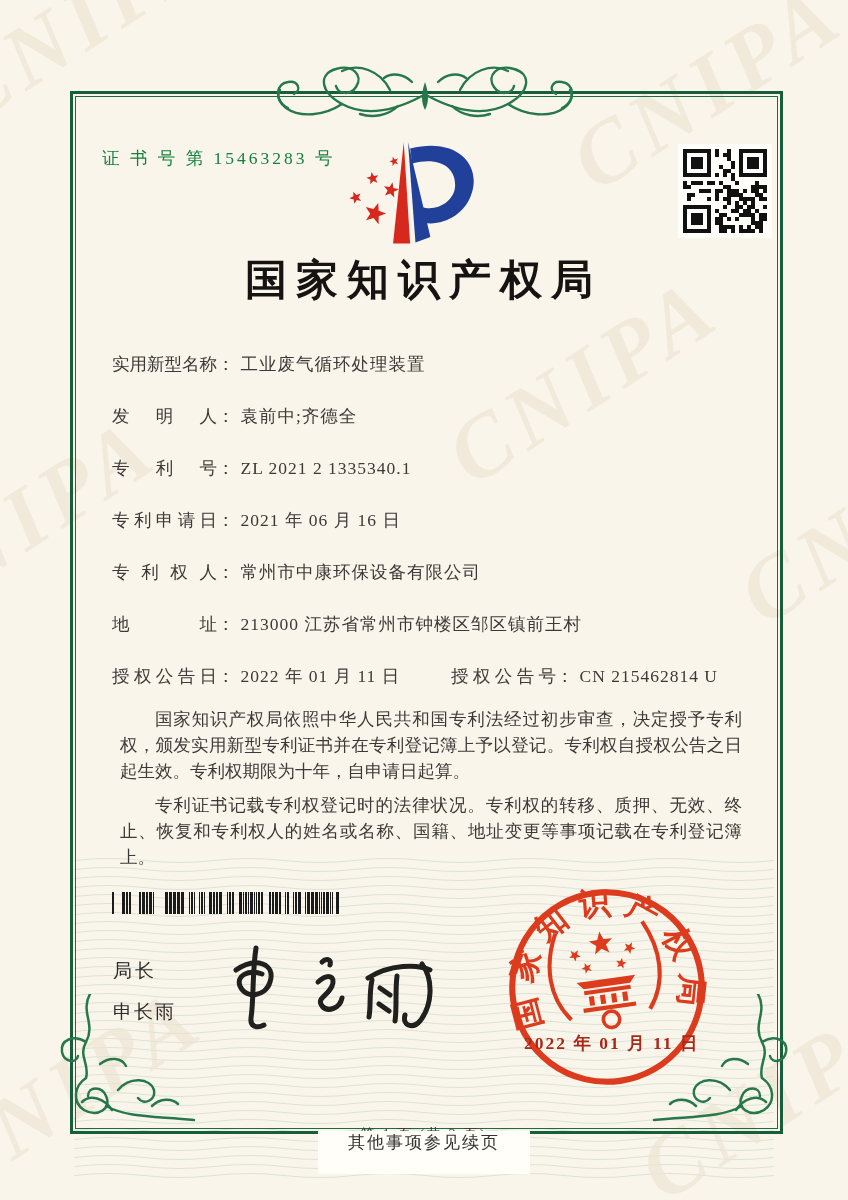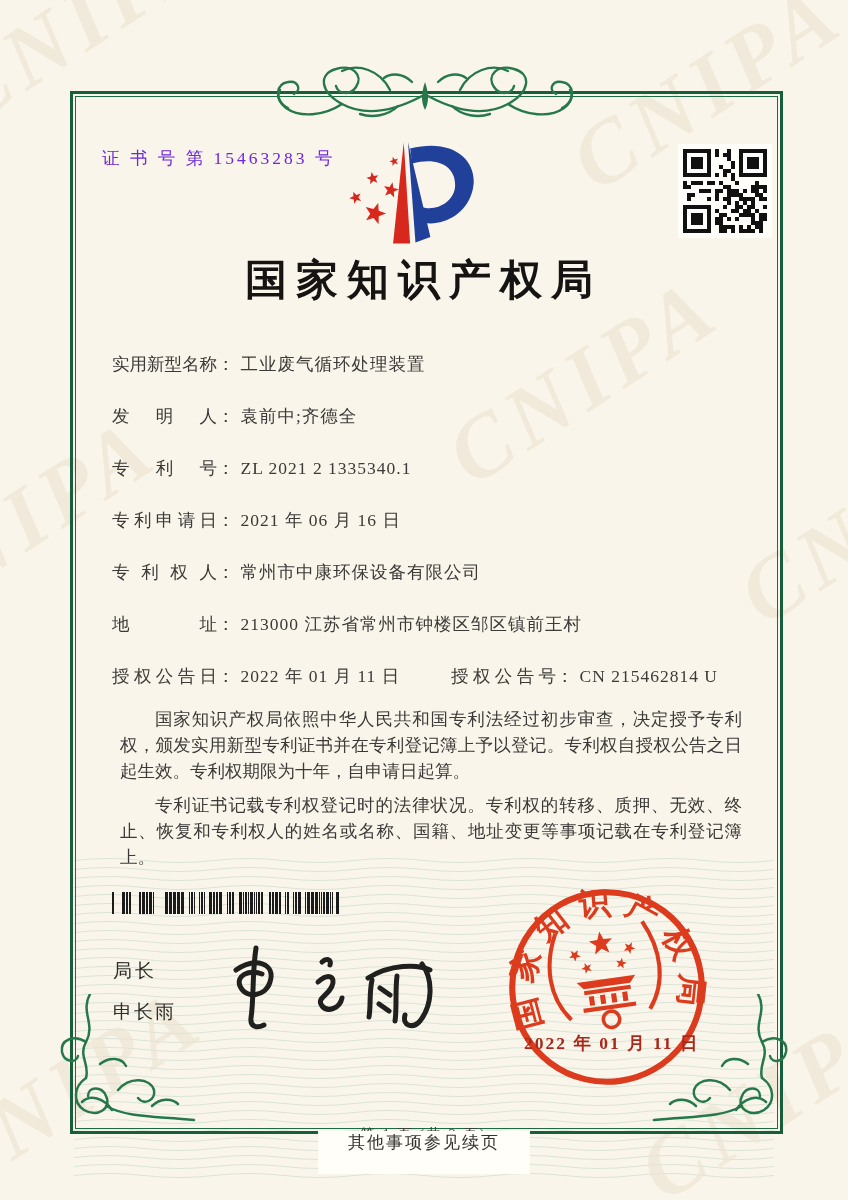--- a/index.html
+++ b/index.html
@@ -16,21 +16,21 @@
   .waves{left:74px;top:856px;width:700px;height:322px;z-index:0;}
 
   
   .frame{left:70px;top:91px;width:707px;height:1037px;border:3px solid #175f3c;
          z-index:2;pointer-events:none;}
   .frame::after{content:"";position:absolute;inset:2px;border:1.5px solid #1d6b45;}
 
   .ornament{z-index:3;pointer-events:none;}
 
   
-  .certno{left:102px;top:146px;font-size:17.5px;letter-spacing:3px;color:#6d28d9;z-index:4;}
+  .certno{left:102px;top:146px;font-size:17.5px;letter-spacing:3px;color:#15803d;z-index:4;}
   .logo{left:344px;top:140px;z-index:4;}
   .qr{left:678px;top:144px;width:94px;height:94px;background:#fffefb;z-index:4;
       display:flex;align-items:center;justify-content:center;}
   .title{left:70px;top:252px;width:707px;text-align:center;font-size:42px;font-weight:bold;
          letter-spacing:9px;color:#151413;z-index:4;}
 
   
   .fields{left:112px;top:352px;width:648px;z-index:4;font-size:17.5px;color:#3b3a38;}
   .frow{height:18px;margin-bottom:34px;white-space:nowrap;}
   .flabel{display:inline-block;width:105px;text-align:justify;text-align-last:justify;

